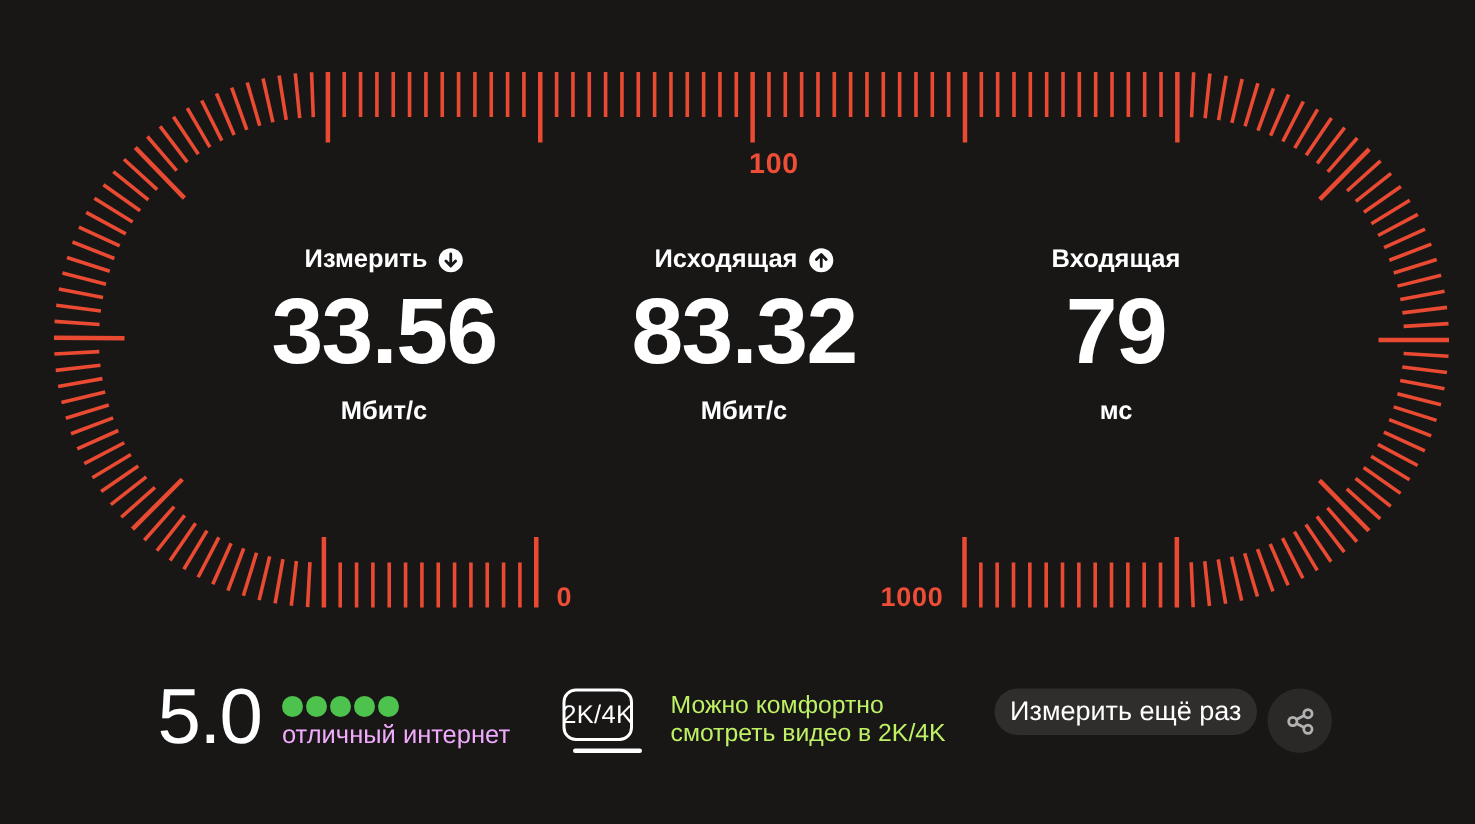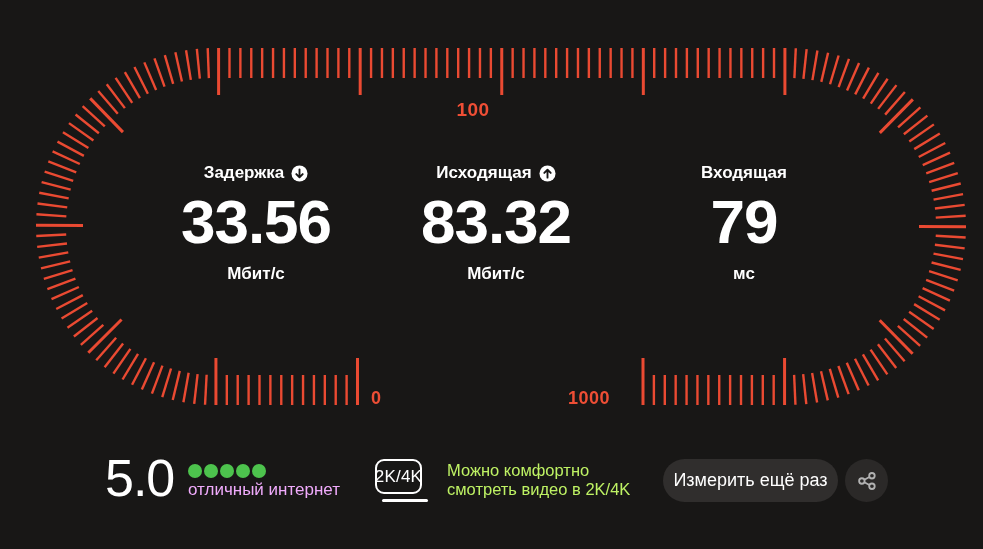--- a/index.html
+++ b/index.html
@@ -33,21 +33,21 @@
   .verdict{position:absolute;left:188px;top:480px;color:#f0abfc;font-size:17px;line-height:20px;}
   .badge-tv{
     position:absolute;left:375px;top:459px;width:47px;height:35px;
     border:2px solid #fff;border-radius:9px;box-sizing:border-box;
     display:flex;align-items:center;justify-content:center;
     color:#fff;font-size:17px;font-weight:400;letter-spacing:.2px;
   }
   .badge-stand{position:absolute;left:382px;top:499px;width:46px;height:3px;background:#fff;border-radius:2px;}
   .quality-text{position:absolute;left:447px;top:461px;color:#bef264;font-size:16.5px;line-height:18.5px;}
   .btn-again{
-    position:absolute;left:663px;top:459px;width:175px;height:43px;border:none;
+    position:absolute;left:663px;top:459px;width:175px;height:31px;border:none;
     border-radius:22px;background:#302e2d;color:#fff;font-size:18px;
     font-family:inherit;cursor:pointer;display:flex;align-items:center;justify-content:center;
   }
   .btn-share{
     position:absolute;left:845px;top:459px;width:43px;height:43px;border:none;
     border-radius:50%;background:#2b2928;cursor:pointer;
     display:flex;align-items:center;justify-content:center;padding:0;
   }
 </style>
 </head>
@@ -235,26 +235,26 @@
       <line x1="708.34" y1="405.00" x2="708.34" y2="375.00" stroke="#ea4a32" stroke-width="2.4"></line>
       <line x1="697.45" y1="405.00" x2="697.45" y2="375.00" stroke="#ea4a32" stroke-width="2.4"></line>
       <line x1="686.56" y1="405.00" x2="686.56" y2="375.00" stroke="#ea4a32" stroke-width="2.4"></line>
       <line x1="675.67" y1="405.00" x2="675.67" y2="375.00" stroke="#ea4a32" stroke-width="2.4"></line>
       <line x1="664.78" y1="405.00" x2="664.78" y2="375.00" stroke="#ea4a32" stroke-width="2.4"></line>
       <line x1="653.89" y1="405.00" x2="653.89" y2="375.00" stroke="#ea4a32" stroke-width="2.4"></line>
       <line x1="643.00" y1="405.00" x2="643.00" y2="358.00" stroke="#ea4a32" stroke-width="3"></line>
     </svg>
 
   <div class="scale-label" style="left:371px;top:389px;">0</div>
-  <div class="scale-label mid" style="left:473px;top:101px;">100</div>
-  <div class="scale-label" style="left:568px;top:389px;">1000</div>
+  <div class="scale-label mid" style="left:516px;top:101px;">100</div>
+  <div class="scale-label" style="left:587px;top:389px;">1000</div>
 
   <div class="metric" style="left:146px;">
     <div class="label-row">
-      <span>Задержка</span>
+      <span>Измерить</span>
       <span class="dir-icon">
         <svg width="17" height="17" viewBox="0 0 18 18">
           <circle cx="9" cy="9" r="8.5" fill="#ffffff"></circle>
           <path d="M9 4.6 V12.6 M5.6 9.6 L9 13 L12.4 9.6" fill="none" stroke="#181716" stroke-width="2" stroke-linecap="round" stroke-linejoin="round"></path>
         </svg>
       </span>
     </div>
     <div class="value">33.56</div>
     <div class="unit">Мбит/с</div>
   </div>

